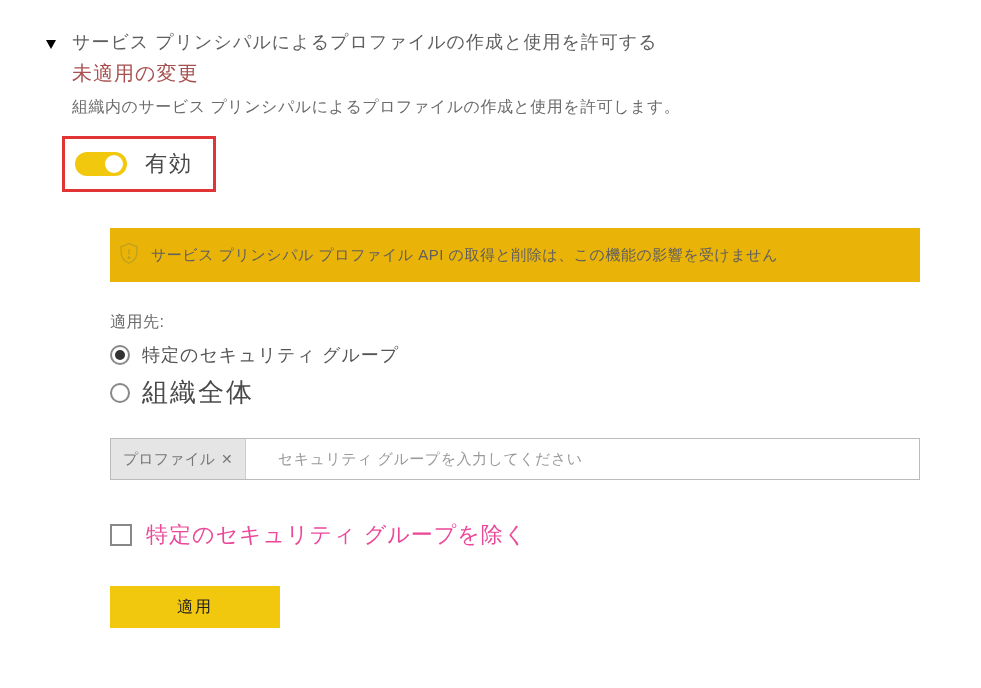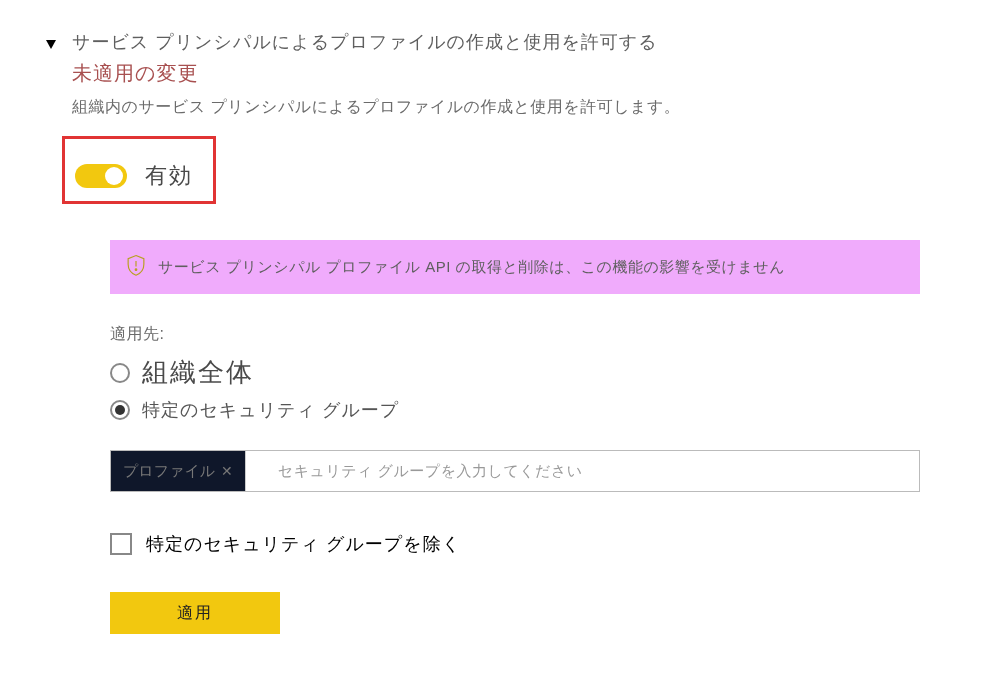--- a/index.html
+++ b/index.html
@@ -47,21 +47,21 @@
     .description {
       font-size: 16px;
       color: #6b6b6b;
       margin-bottom: 18px;
       letter-spacing: 0.5px;
     }
     .highlight-toggle {
       display: inline-flex;
       align-items: center;
       border: 3px solid #e13434;
-      padding: 22px 20px 10px 10px;
+      padding: 10px 20px 10px 10px;
       margin-left: -10px;
       gap: 18px;
       justify-content: flex-end;
     }
     .toggle {
       width: 52px;
       height: 24px;
       background: #f2c80f;
       border-radius: 12px;
       position: relative;
@@ -79,22 +79,22 @@
     .toggle-label {
       font-size: 22px;
       color: #4a4a4a;
       letter-spacing: 2px;
     }
     .content-indent {
       margin-left: 70px;
       margin-top: 30px;
     }
     .info-banner {
-      background: #f0abfc;
-      padding: 14px 16px;
+      background: #eab308;
+      padding: 14px 9px;
       display: flex;
       align-items: center;
       gap: 12px;
       margin-bottom: 30px;
       width: 810px;
       margin-top: 36px;
     }
     .shield-icon svg {
       width: 20px;
       height: 22px;
@@ -147,21 +147,21 @@
     }
     .tag-input {
       display: flex;
       align-items: center;
       border: 1px solid #bbb;
       height: 42px;
       margin-top: 28px;
       width: 810px;
     }
     .tag {
-      background: #0f172a;
+      background: #e5e5e5;
       color: #777;
       padding: 0 12px;
       height: 100%;
       display: flex;
       align-items: center;
       gap: 6px;
       font-size: 15px;
       border-right: 1px solid #ccc;
     }
     .tag-x {
@@ -180,22 +180,22 @@
       gap: 14px;
       margin-top: 40px;
     }
     .checkbox {
       width: 22px;
       height: 22px;
       border: 2px solid #888;
       cursor: pointer;
     }
     .checkbox-label {
-      font-size: 18px;
-      color: #000000;
+      font-size: 22px;
+      color: #ec4899;
       letter-spacing: 1px;
     }
     .button-row {
       display: flex;
       gap: 32px;
       margin-top: 36px;
     }
     .btn {
       height: 42px;
       min-width: 170px;
@@ -245,27 +245,27 @@
           <line x1="12" y1="9" x2="12" y2="16"></line>
           <circle cx="12" cy="20" r="1" fill="#b8a020"></circle>
         </svg>
       </span>
       <span class="banner-text">サービス プリンシパル プロファイル API の取得と削除は、この機能の影響を受けません</span>
     </div>
 
     <div class="apply-label">適用先:</div>
 
     <div class="radio-row">
+      <div class="radio selected"></div>
+      <div class="radio-label">特定のセキュリティ グループ</div>
+    </div>
+
+    <div class="radio-row">
       <div class="radio"></div>
       <div class="radio-label-large">組織全体</div>
-    </div>
-
-    <div class="radio-row">
-      <div class="radio selected"></div>
-      <div class="radio-label">特定のセキュリティ グループ</div>
     </div>
 
     <div class="tag-input">
       <div class="tag">
         <span>プロファイル</span>
         <span class="tag-x">✕</span>
       </div>
       <div class="tag-placeholder">セキュリティ グループを入力してください</div>
     </div>
 

